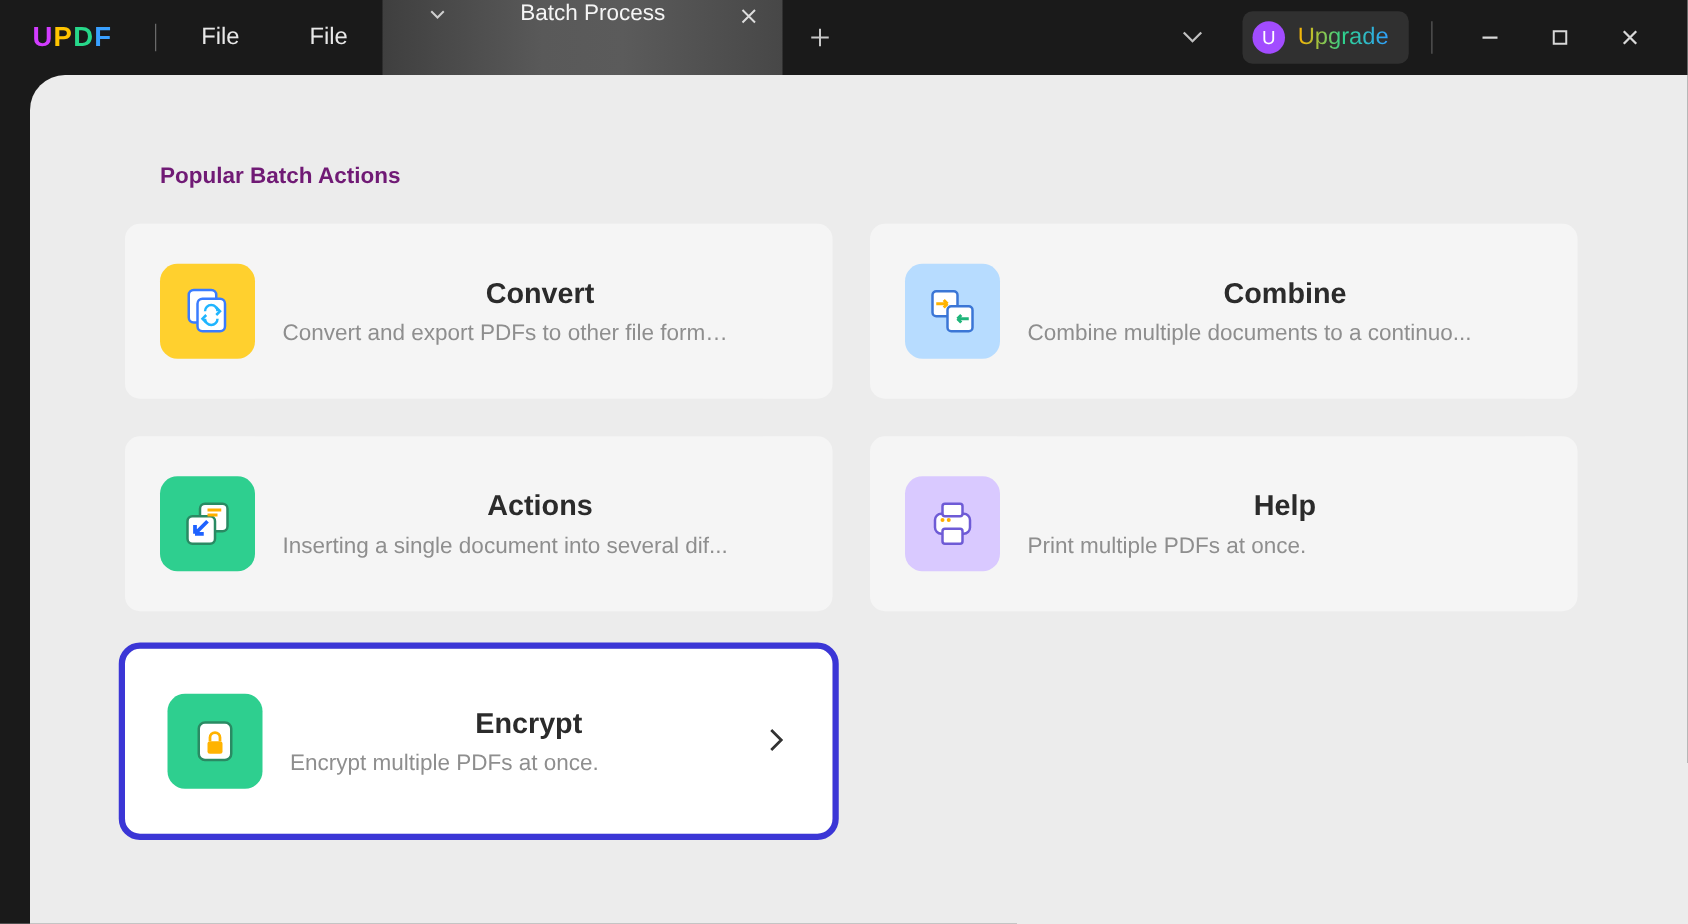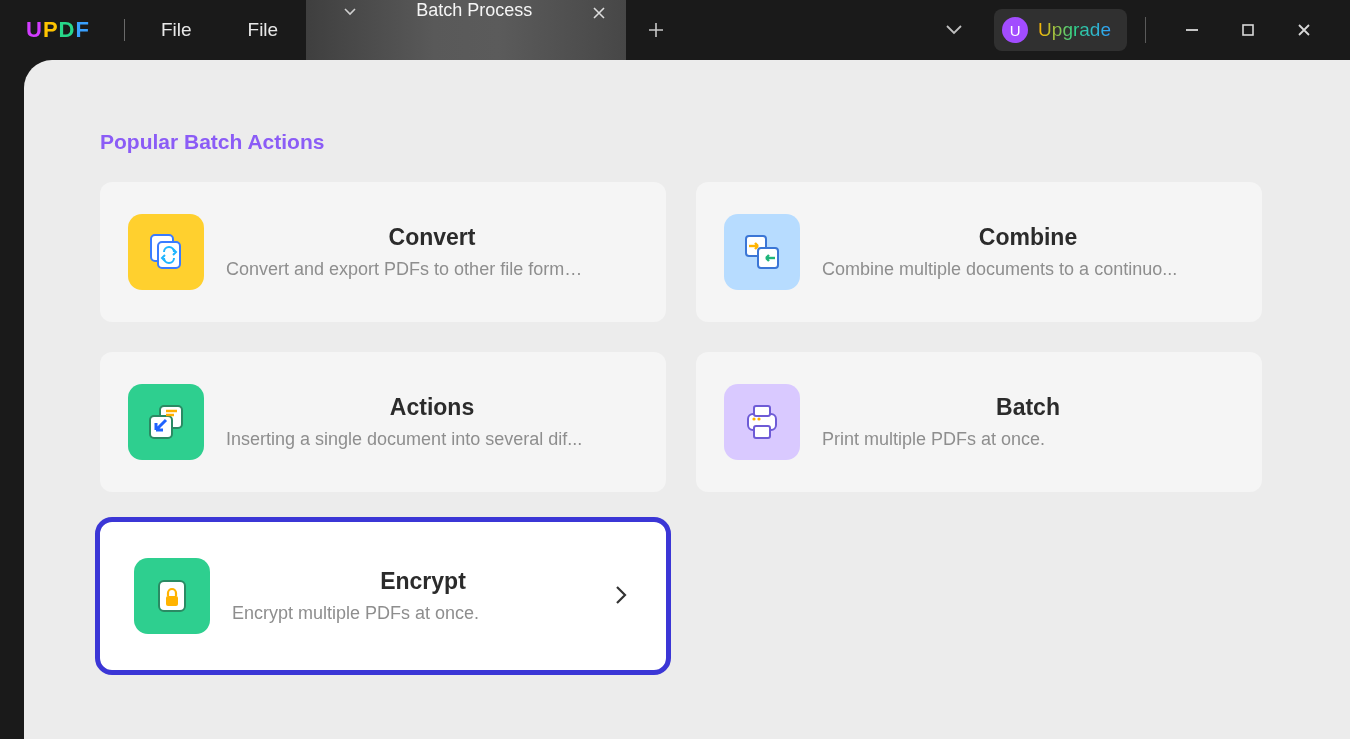--- a/index.html
+++ b/index.html
@@ -105,22 +105,23 @@
 
   
   .workspace {
     position: absolute;
     left: 24px; right: 0; top: 60px; bottom: 0;
     background: #ececec;
     border-top-left-radius: 28px;
     padding: 70px 70px 30px 76px;
   }
   .section-title {
-    font-size: 21px; color: #8b5cf6; font-weight: 600;
+    font-size: 18px; color: #701a75; font-weight: 600;
     margin-bottom: 28px;
+    margin-left: 28px;
   }
   .grid {
     display: grid;
     grid-template-columns: 566px 566px;
     column-gap: 30px;
     row-gap: 30px;
   }
   .card {
     background: #f5f5f5;
     border-radius: 12px;
@@ -293,21 +294,21 @@
       <div class="iconwrap ic-print">
         <svg width="44" height="44" viewBox="0 0 44 44">
           <rect x="8" y="14" width="28" height="16" rx="5" fill="#fff" stroke="#6e5bd6" stroke-width="2"></rect>
           <rect x="14" y="6" width="16" height="10" rx="2" fill="#fff" stroke="#6e5bd6" stroke-width="2"></rect>
           <rect x="14" y="26" width="16" height="12" rx="2" fill="#fff" stroke="#6e5bd6" stroke-width="2"></rect>
           <circle cx="14" cy="19" r="1.6" fill="#ffb000"></circle>
             <circle cx="19" cy="19" r="1.6" fill="#ffb000"></circle>
         </svg>
       </div>
       <div class="body">
-        <div class="title">Batch</div>
+        <div class="title">Help</div>
         <div class="desc">Print multiple PDFs at once.</div>
       </div>
     </div>
 
     <div class="card highlight">
       <div class="iconwrap ic-encrypt">
         <svg width="44" height="44" viewBox="0 0 44 44">
           <rect x="9" y="7" width="26" height="30" rx="5" fill="#fff" stroke="#2a8a63" stroke-width="2"></rect>
           <rect x="16" y="22" width="12" height="10" rx="2" fill="#ffb300"></rect>
           <path d="M18 22 v-3 a4 4 0 0 1 8 0 v3" fill="none" stroke="#ffb300" stroke-width="2.2"></path>

